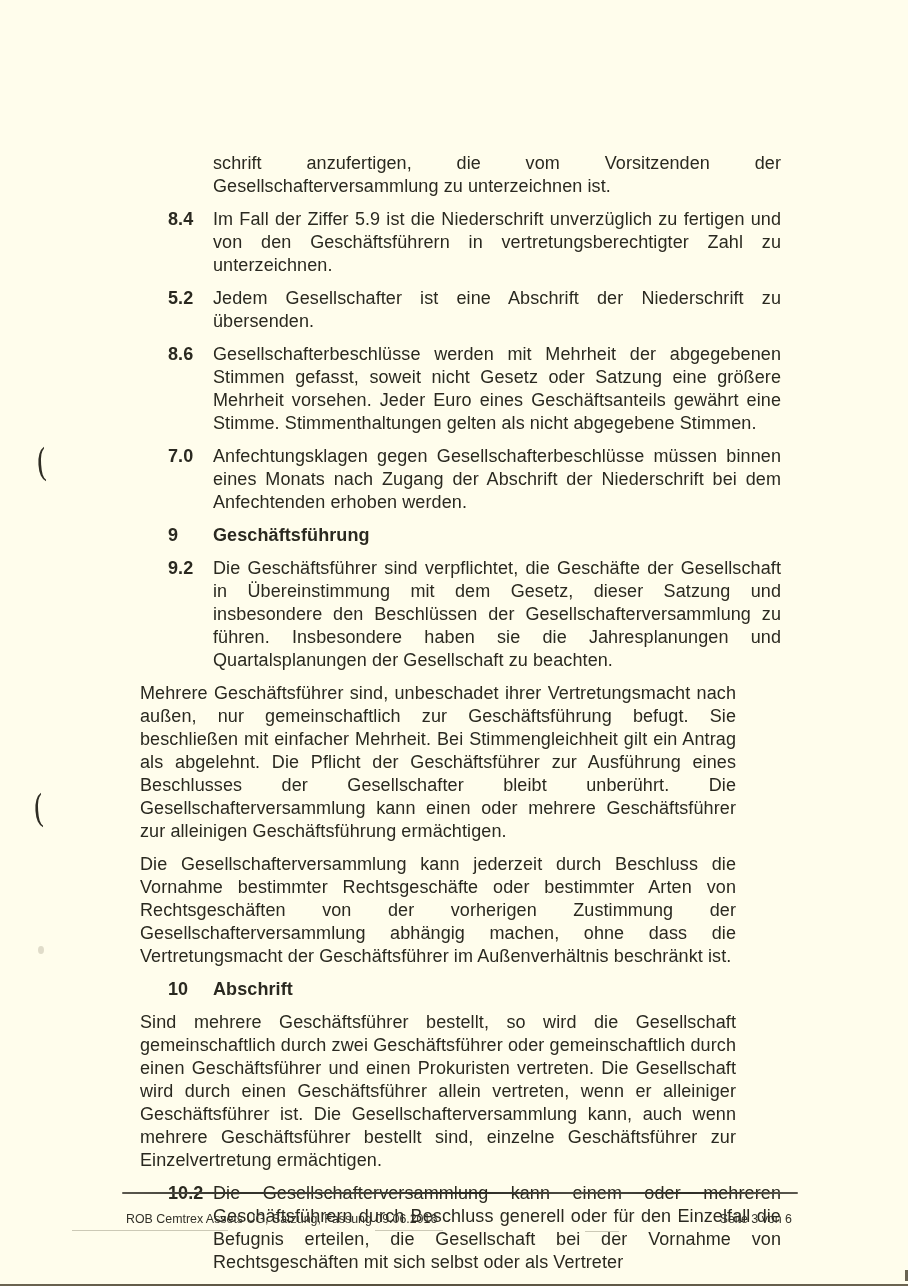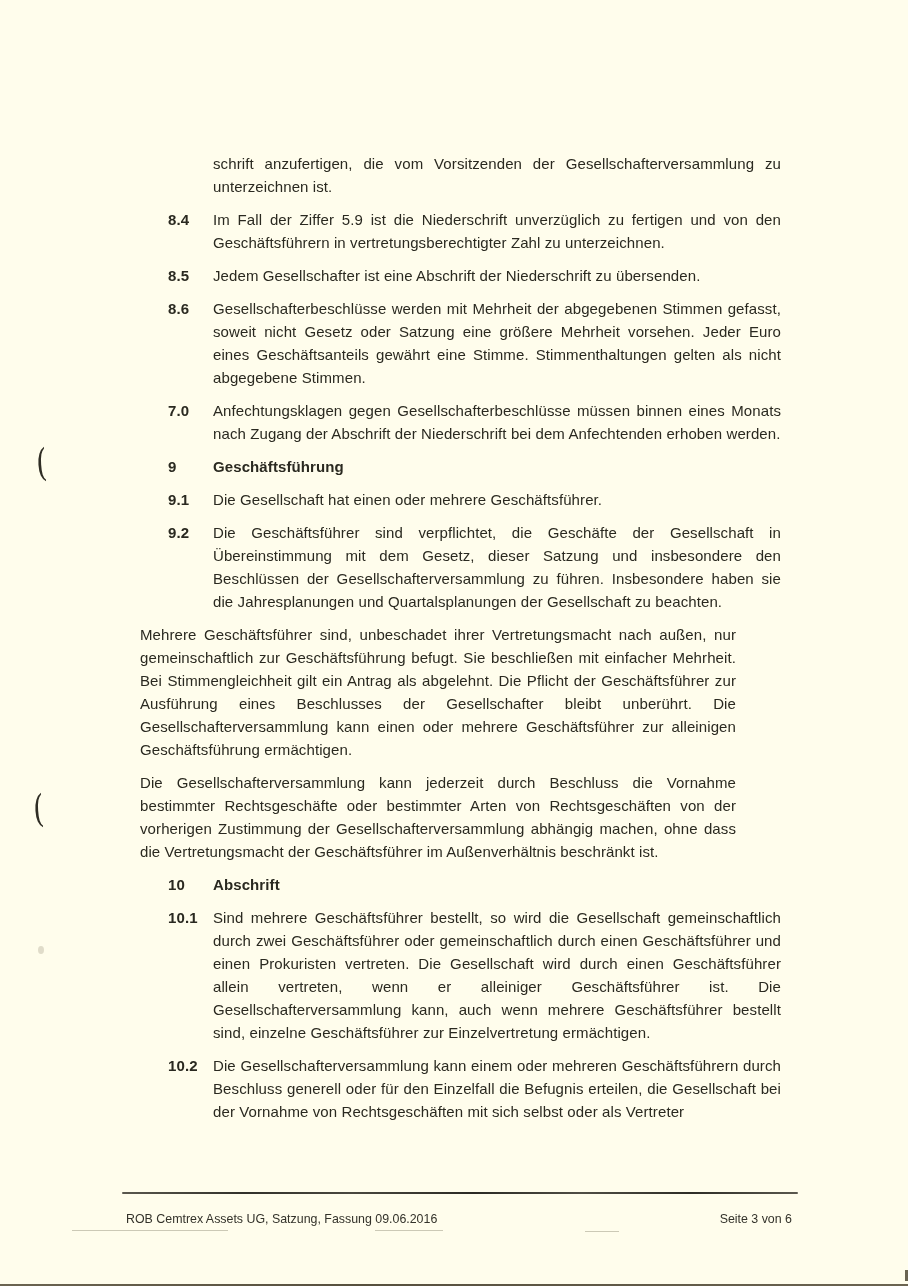--- a/index.html
+++ b/index.html
@@ -18,21 +18,21 @@
   .page {
     position: absolute;
     inset: 0;
   }
   
   .content {
     position: absolute;
     left: 140px;
     top: 152px;
     width: 641px;
-    font-size: 15px;
+    font-size: 18px;
     line-height: 23px;
     letter-spacing: 0.1px;
   }
   .row {
     display: flex;
     margin: 0 0 10px 0;
   }
   .num {
     flex: 0 0 45px;
     width: 45px;
@@ -132,64 +132,59 @@
       <span class="num"></span>
       <p class="text">schrift anzufertigen, die vom Vorsitzenden der Gesellschafterversammlung zu unterzeichnen ist.</p>
     </div>
 
     <div class="row">
       <span class="num">8.4</span>
       <p class="text">Im Fall der Ziffer 5.9 ist die Niederschrift unverzüglich zu fertigen und von den Geschäftsführern in vertretungsberechtigter Zahl zu unterzeichnen.</p>
     </div>
 
     <div class="row">
-      <span class="num">8.5</span>
+      <span class="num">5.2</span>
       <p class="text">Jedem Gesellschafter ist eine Abschrift der Niederschrift zu übersenden.</p>
     </div>
 
     <div class="row">
       <span class="num">8.6</span>
       <p class="text">Gesellschafterbeschlüsse werden mit Mehrheit der abgegebenen Stimmen gefasst, soweit nicht Gesetz oder Satzung eine größere Mehrheit vorsehen. Jeder Euro eines Geschäftsanteils gewährt eine Stimme. Stimmenthaltungen gelten als nicht abgegebene Stimmen.</p>
     </div>
 
     <div class="row">
       <span class="num">7.0</span>
       <p class="text">Anfechtungsklagen gegen Gesellschafterbeschlüsse müssen binnen eines Monats nach Zugang der Abschrift der Niederschrift bei dem Anfechtenden erhoben werden.</p>
     </div>
 
     <div class="row heading">
       <span class="num">9</span>
       <p class="text">Geschäftsführung</p>
     </div>
 
-    <div class="row">
-      <span class="num">9.1</span>
-      <p class="text">Die Gesellschaft hat einen oder mehrere Geschäftsführer.</p>
-    </div>
 
     <div class="row">
       <span class="num">9.2</span>
       <p class="text">Die Geschäftsführer sind verpflichtet, die Geschäfte der Gesellschaft in Übereinstimmung mit dem Gesetz, dieser Satzung und insbesondere den Beschlüssen der Gesellschafterversammlung zu führen. Insbesondere haben sie die Jahresplanungen und Quartalsplanungen der Gesellschaft zu beachten.</p>
     </div>
 
     <div class="row">
       <p class="text">Mehrere Geschäftsführer sind, unbeschadet ihrer Vertretungsmacht nach außen, nur gemeinschaftlich zur Geschäftsführung befugt. Sie beschließen mit einfacher Mehrheit. Bei Stimmengleichheit gilt ein Antrag als abgelehnt. Die Pflicht der Geschäftsführer zur Ausführung eines Beschlusses der Gesellschafter bleibt unberührt. Die Gesellschafterversammlung kann einen oder mehrere Geschäftsführer zur alleinigen Geschäftsführung ermächtigen.</p>
     </div>
 
     <div class="row">
       <p class="text">Die Gesellschafterversammlung kann jederzeit durch Beschluss die Vornahme bestimmter Rechtsgeschäfte oder bestimmter Arten von Rechtsgeschäften von der vorherigen Zustimmung der Gesellschafterversammlung abhängig machen, ohne dass die Vertretungsmacht der Geschäftsführer im Außenverhältnis beschränkt ist.</p>
     </div>
 
     <div class="row heading">
       <span class="num">10</span>
       <p class="text">Abschrift</p>
     </div>
 
     <div class="row">
-      <span class="num">10.1</span>
       <p class="text">Sind mehrere Geschäftsführer bestellt, so wird die Gesellschaft gemeinschaftlich durch zwei Geschäftsführer oder gemeinschaftlich durch einen Geschäftsführer und einen Prokuristen vertreten. Die Gesellschaft wird durch einen Geschäftsführer allein vertreten, wenn er alleiniger Geschäftsführer ist. Die Gesellschafterversammlung kann, auch wenn mehrere Geschäftsführer bestellt sind, einzelne Geschäftsführer zur Einzelvertretung ermächtigen.</p>
     </div>
 
     <div class="row">
       <span class="num">10.2</span>
       <p class="text">Die Gesellschafterversammlung kann einem oder mehreren Geschäftsführern durch Beschluss generell oder für den Einzelfall die Befugnis erteilen, die Gesellschaft bei der Vornahme von Rechtsgeschäften mit sich selbst oder als Vertreter</p>
     </div>
 
   </main>
 

